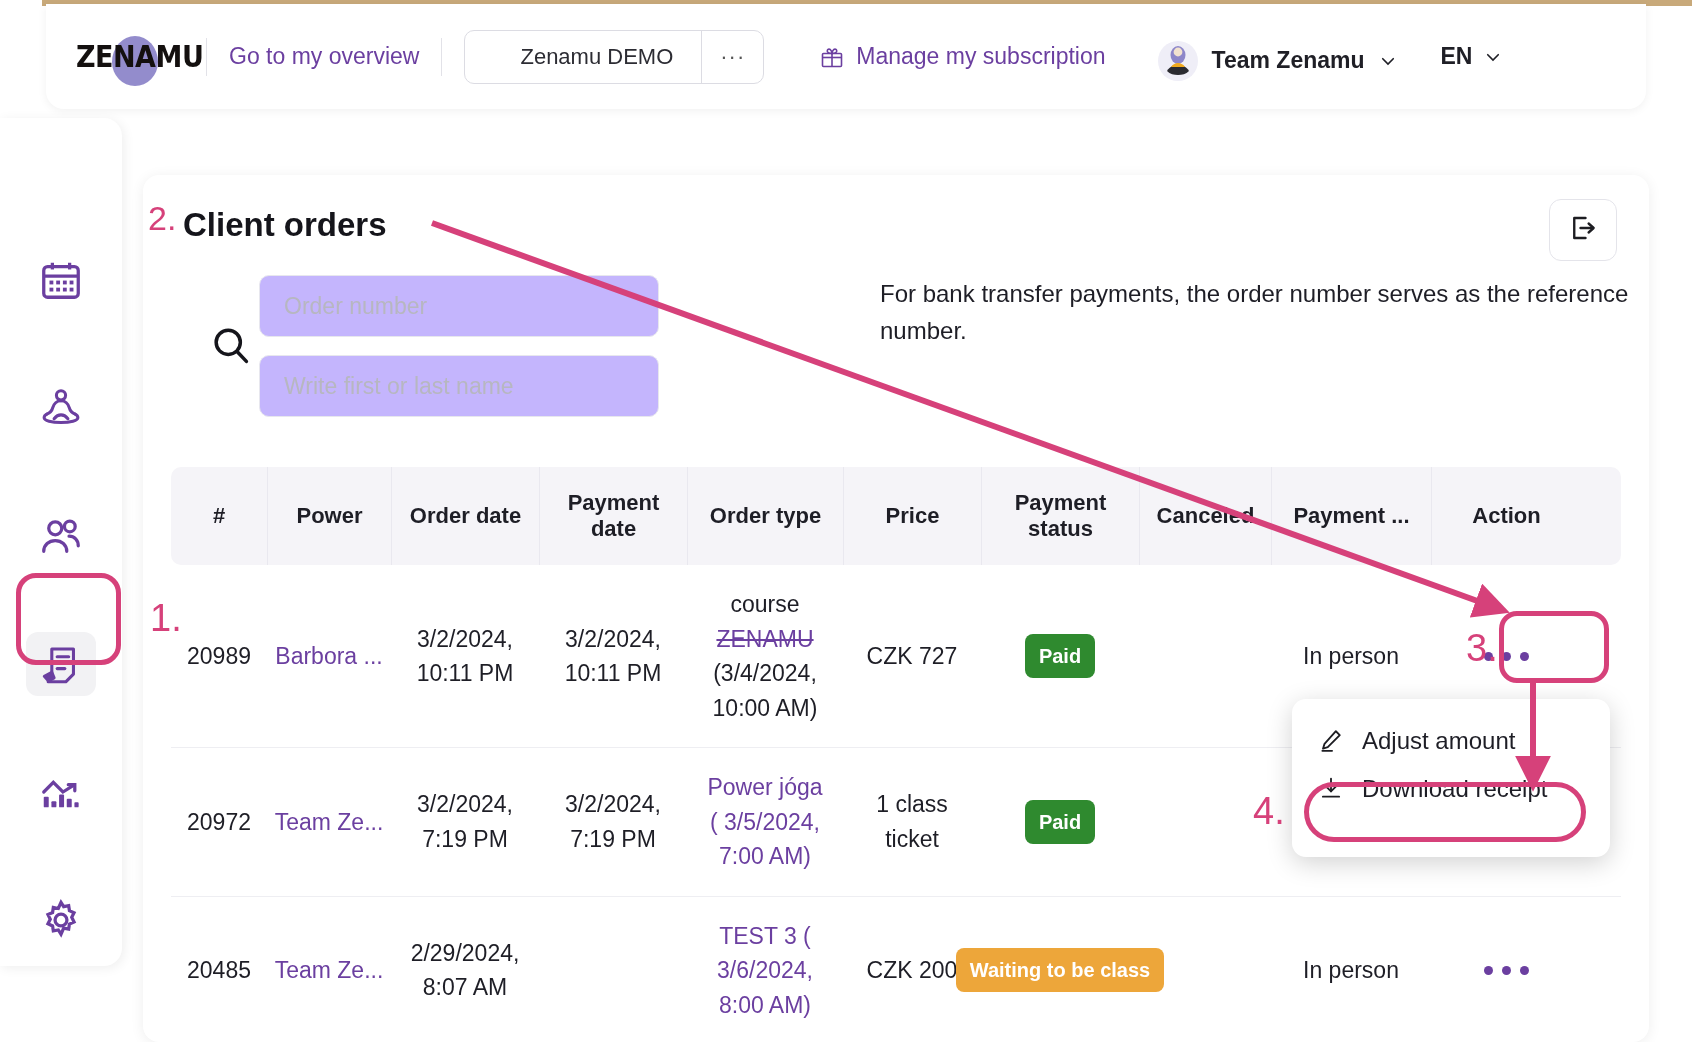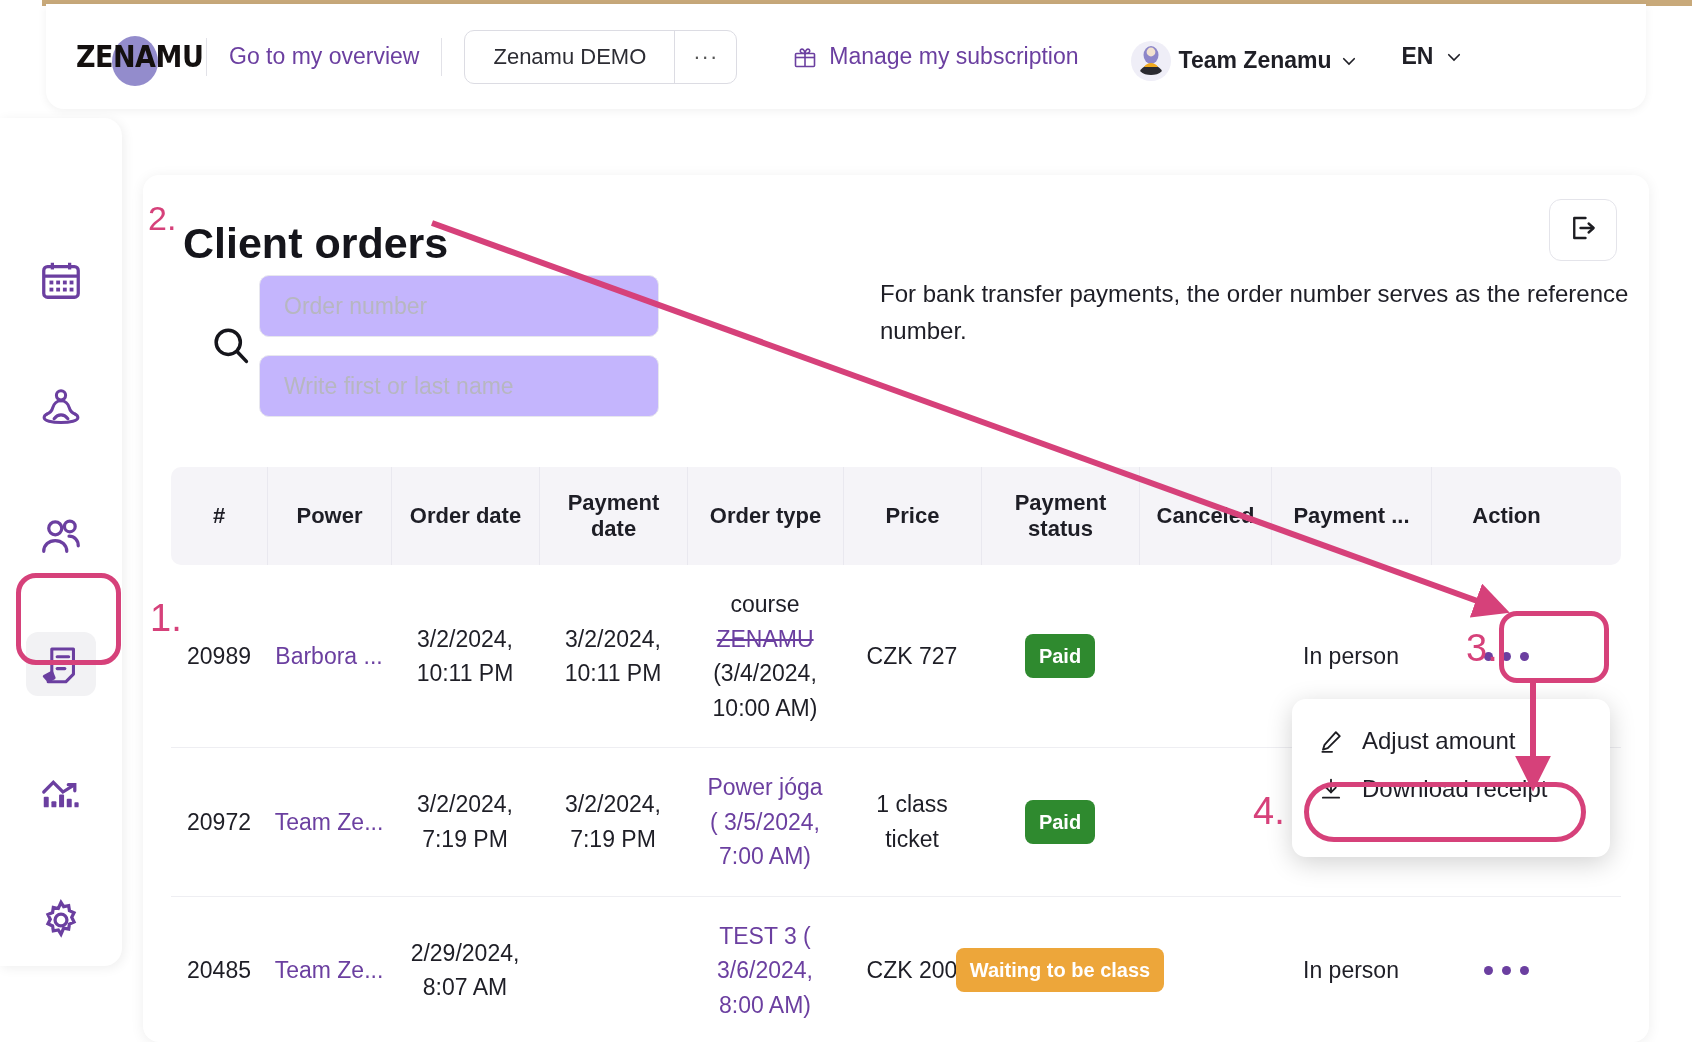--- a/index.html
+++ b/index.html
@@ -27,21 +27,21 @@
     background:#8d86c9; border-radius: 50% 50% 50% 50% / 52% 52% 48% 48%; opacity:.95; }
   .logo-text { position:relative; z-index:2; font-family:"DejaVu Sans", sans-serif; font-weight:700;
     font-size: 27px; letter-spacing:-0.5px; color:#14100f; transform: scaleY(1.12); }
 
   .vdiv { width:1px; height:38px; background:#e2e2e8; margin: 0 22px; }
 
   .link-purple { color:#6b3fa0; font-size: 23px; text-decoration:none; white-space:nowrap; }
 
   .studio-pill {
     display:flex; align-items:center; border:1px solid #dcdce3; border-radius: 10px;
-    height: 54px; overflow:hidden;
+    height: 54px; overflow:hidden;padding-left:27px;
   }
   .studio-name { padding: 0 28px; font-size: 22px; color:#2c2c33; white-space:nowrap;
      display:flex; align-items:center; height:100%; }
   .studio-sep { width:1px; height:54px; background:#dcdce3; }
   .studio-dots { padding: 0 18px; font-size: 22px; color:#555; display:flex; align-items:center; height:100%;
      letter-spacing:1px; }
 
   .subs { display:flex; align-items:center; gap:12px; color:#6b3fa0; font-size:23px; white-space:nowrap; }
   .gift-ico { width:24px; height:24px; display:block; }
 
@@ -64,21 +64,21 @@
     border-radius:12px; }
   .side-item.active { background:#f2f2f4; }
   .side-ico { width:46px; height:46px; display:block; }
 
   
   .card {
     position:absolute; left:143px; top:175px; width:1506px; height:867px;
     background:#ffffff; border-radius:16px; box-shadow: 0 2px 14px rgba(0,0,0,0.07);
     overflow:hidden;
   }
-  .card-title { position:absolute; left:40px; top:44px; font-size:43px; font-weight:700; color:#15151b;}
+  .card-title { position:absolute; left:40px; top:31px; font-size:33px; font-weight:700; color:#15151b;}
   .export-btn {
     position:absolute; right:32px; top:24px; width:68px; height:62px; border:1px solid #e4e4ea;
     border-radius:12px; display:flex; align-items:center; justify-content:center; background:#fff;
   }
 
   .search-block { position:absolute; left:60px; top:100px; width:620px; }
   .search-row { display:flex; align-items:center; }
   .mag { width:56px; display:flex; justify-content:center; align-items:center; }
   .inputs { display:flex; flex-direction:column; gap:18px; }
   .inp {
@@ -124,21 +124,21 @@
   .badge-wait { background:#eda63a; }
   .dots-btn { display:flex; gap:9px; align-items:center; justify-content:center; }
   .dot { width:9px; height:9px; border-radius:50%; background:#6b3fa0; }
 
   
   .menu {
     position:absolute; left:1292px; top:699px; width:318px; height:158px;
     background:#ffffff; border-radius:14px; box-shadow: 0 6px 26px rgba(0,0,0,0.18);
     padding: 18px 0; z-index: 40;
   }
-  .menu-item { display:flex; align-items:center; gap:18px; padding: 10px 26px; font-size:24px; color:#1e1e26; }
+  .menu-item { display:flex; gap:18px; padding: 10px 26px; font-size:24px; color:#1e1e26; }
   .mico { width:26px; height:26px; display:block; }
 
   
   .anno { position:absolute; color:#d6417a; font-weight:400; z-index:60; pointer-events:none; }
   .anno-num { font-size:38px; color:#d6417a; }
   .anno-1 { left:150px; top:597px; }
   .anno-2 { left:148px; top:199px; font-size:34px; }
   .anno-3 { left:1466px; top:627px; }
   .anno-4 { left:1253px; top:790px; }
 
@@ -186,21 +186,21 @@
           <line x1="12" y1="8.5" x2="12" y2="21.5"></line>
           <path d="M12 8.5C12 8.5 9 8.5 7.8 7.3 6.9 6.4 7.2 4.8 8.3 4.3c1.2-.5 2.4.6 3 1.6.4.8.7 2.6.7 2.6z"></path>
           <path d="M12 8.5c0 0 3 0 4.2-1.2.9-.9.6-2.5-.5-3-1.2-.5-2.4.6-3 1.6-.4.8-.7 2.6-.7 2.6z"></path>
         </svg>
       </span>
       <span>Manage my subscription</span>
     </div>
 
     <div style="width:52px"></div>
 
-    <div style="display:flex;align-items:center;gap:8px;margin-top:8px;">
+    <div style="display:flex;align-items:center;gap:14px;margin-top:8px;">
       <span class="avatar">
         <svg viewBox="0 0 40 40" width="40" height="40">
           <ellipse cx="20" cy="14" rx="7.5" ry="9" fill="#8d86c9"></ellipse>
           <circle cx="20" cy="11" r="4.4" fill="#f2e2cf"></circle>
           <path d="M9 30c3-5 7-6 11-6s8 1 11 6c-3 3-7 4-11 4s-8-1-11-4z" fill="#2a2a30"></path>
           <path d="M13 26c2-3 4.5-4 7-4s5 1 7 4" fill="#f0a91f"></path>
         </svg>
       </span>
       <span class="team-name">Team Zenamu</span>
       <span>

